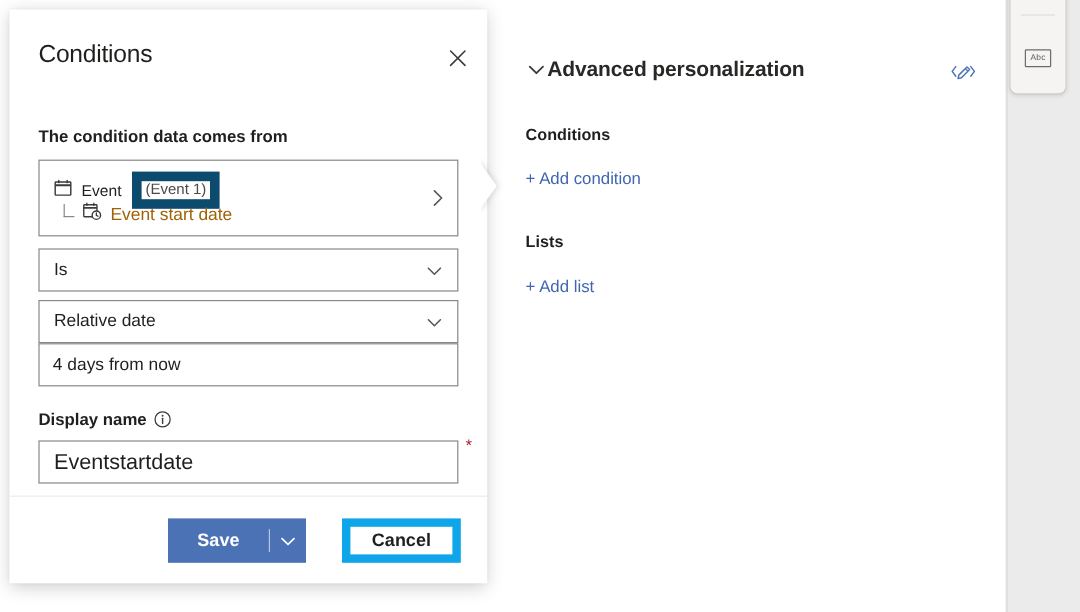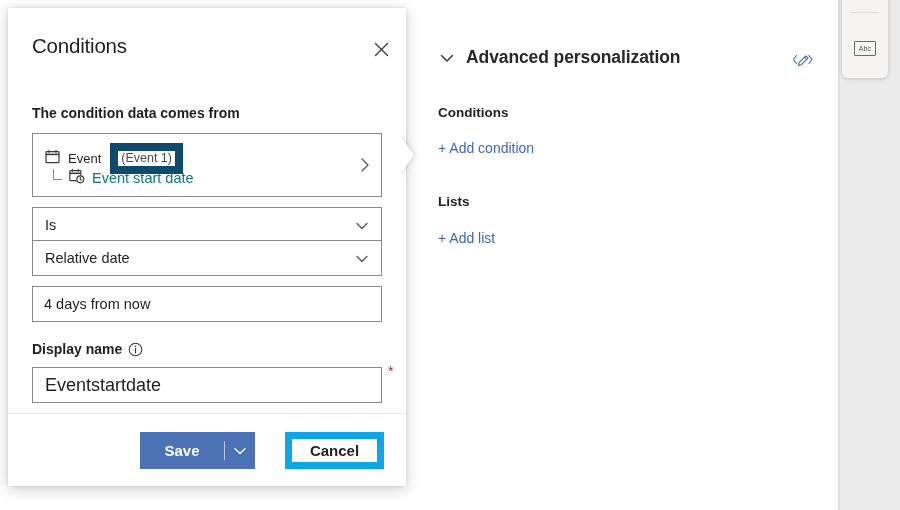--- a/index.html
+++ b/index.html
@@ -48,21 +48,21 @@
     border: 1.4px solid #6b6b6b;
     border-radius: 1px;
     display: flex; align-items: center; justify-content: center;
     font-size: 7px; color: #5a5a5a; letter-spacing: 0.2px;
     font-family: "Liberation Sans", sans-serif;
   }
 
   
   .ap-header {
     position: absolute; left: 18px; top: 47px;
-    display: flex; align-items: center; gap: 10px;
+    display: flex; align-items: center; 
   }
   .ap-chev {
     width: 18px; height: 18px; display: block;
   }
   .ap-title {
     font-size: 17.5px; color: #292827; font-weight: 600; letter-spacing: -0.1px;
     white-space: nowrap;
   }
   .ap-edit-icon {
     position: absolute; left: 372px; top: 50px;
@@ -147,34 +147,34 @@
     padding: 0px 3px 1px 3px;
     line-height: 14px;
     margin-left: 1px;
   }
   .tree-elbow {
     width: 9px; height: 11px;
     border-left: 1.4px solid #888;
     border-bottom: 1.4px solid #888;
     margin-top: -7px;
   }
-  .src-sub { font-size: 14.5px; color: #0f766e; }
+  .src-sub { font-size: 14.5px; color: #a16207; }
   .src-chev {
     position: absolute; left: 323px; top: 22px; width: 18px; height: 18px;
   }
 
   
   .combo {
     position: absolute; left: 24px; width: 350px; height: 36px;
     border: 1px solid #8a8886; background: #ffffff;
     display: flex; align-items: center;
     cursor: pointer;
   }
   .combo.c1 { top: 199px; }
-  .combo.c2 { top: 232px; }
+  .combo.c2 { top: 242px; }
   .combo-text {
     margin-left: 12px; font-size: 14.5px; color: #201f1e;
   }
   .combo-chev {
     position: absolute; right: 11px; top: 10px; width: 16px; height: 16px;
   }
 
   .plain-input {
     position: absolute; left: 24px; top: 278px; width: 350px; height: 36px;
     border: 1px solid #8a8886; background: #ffffff;

